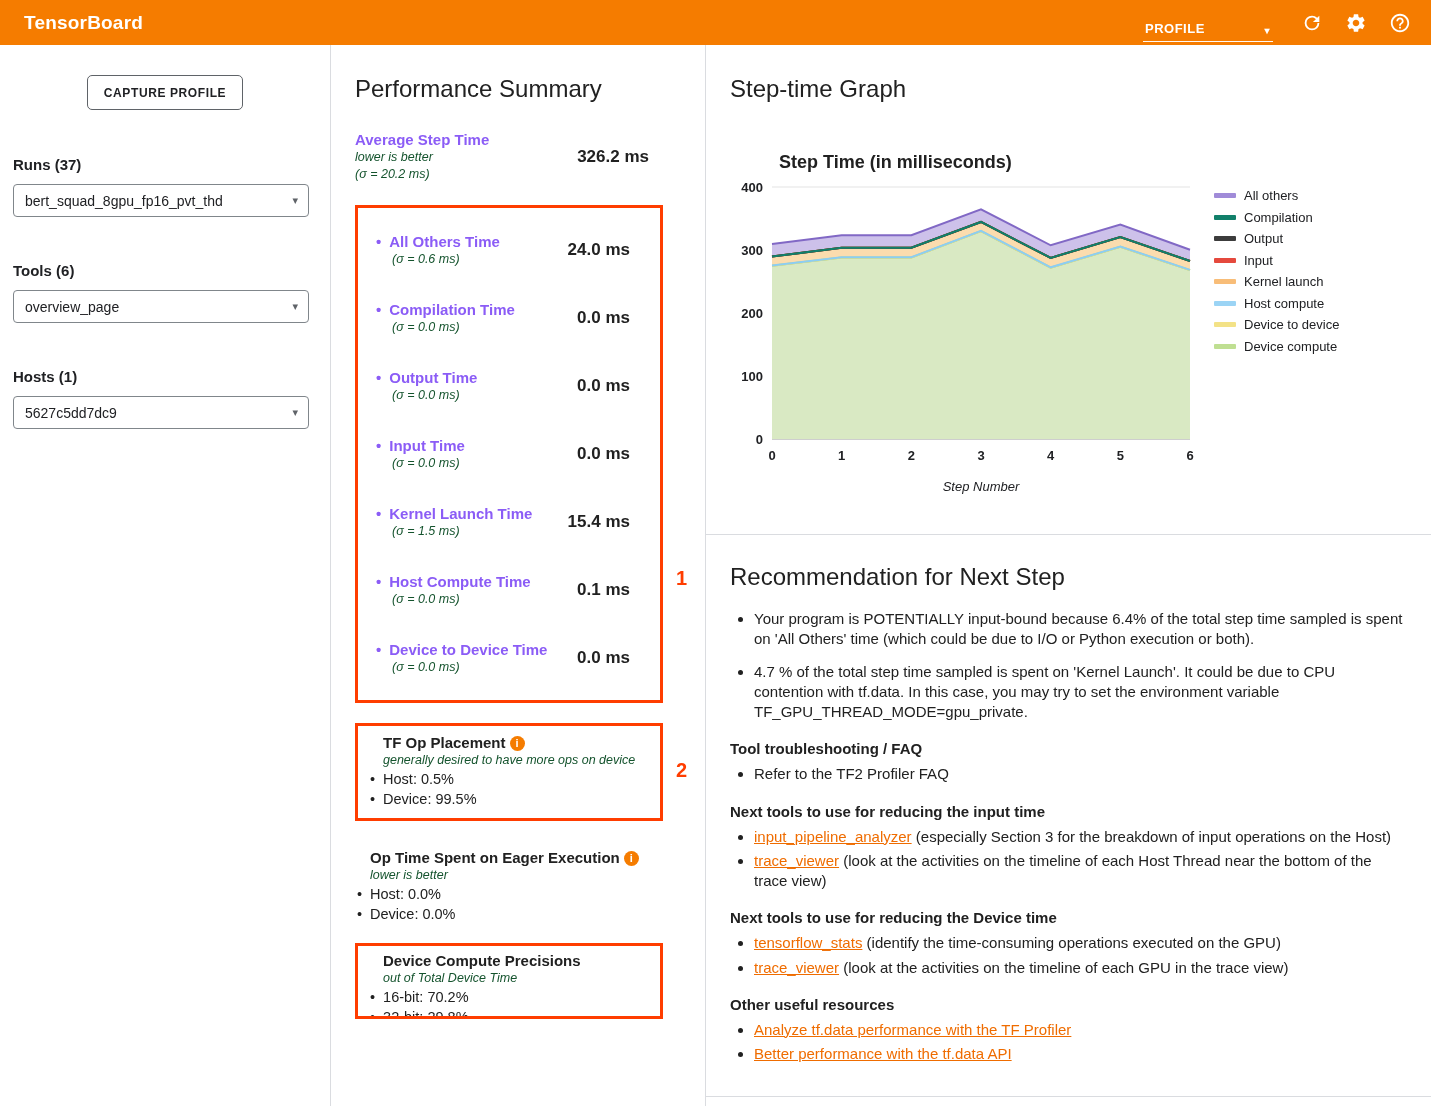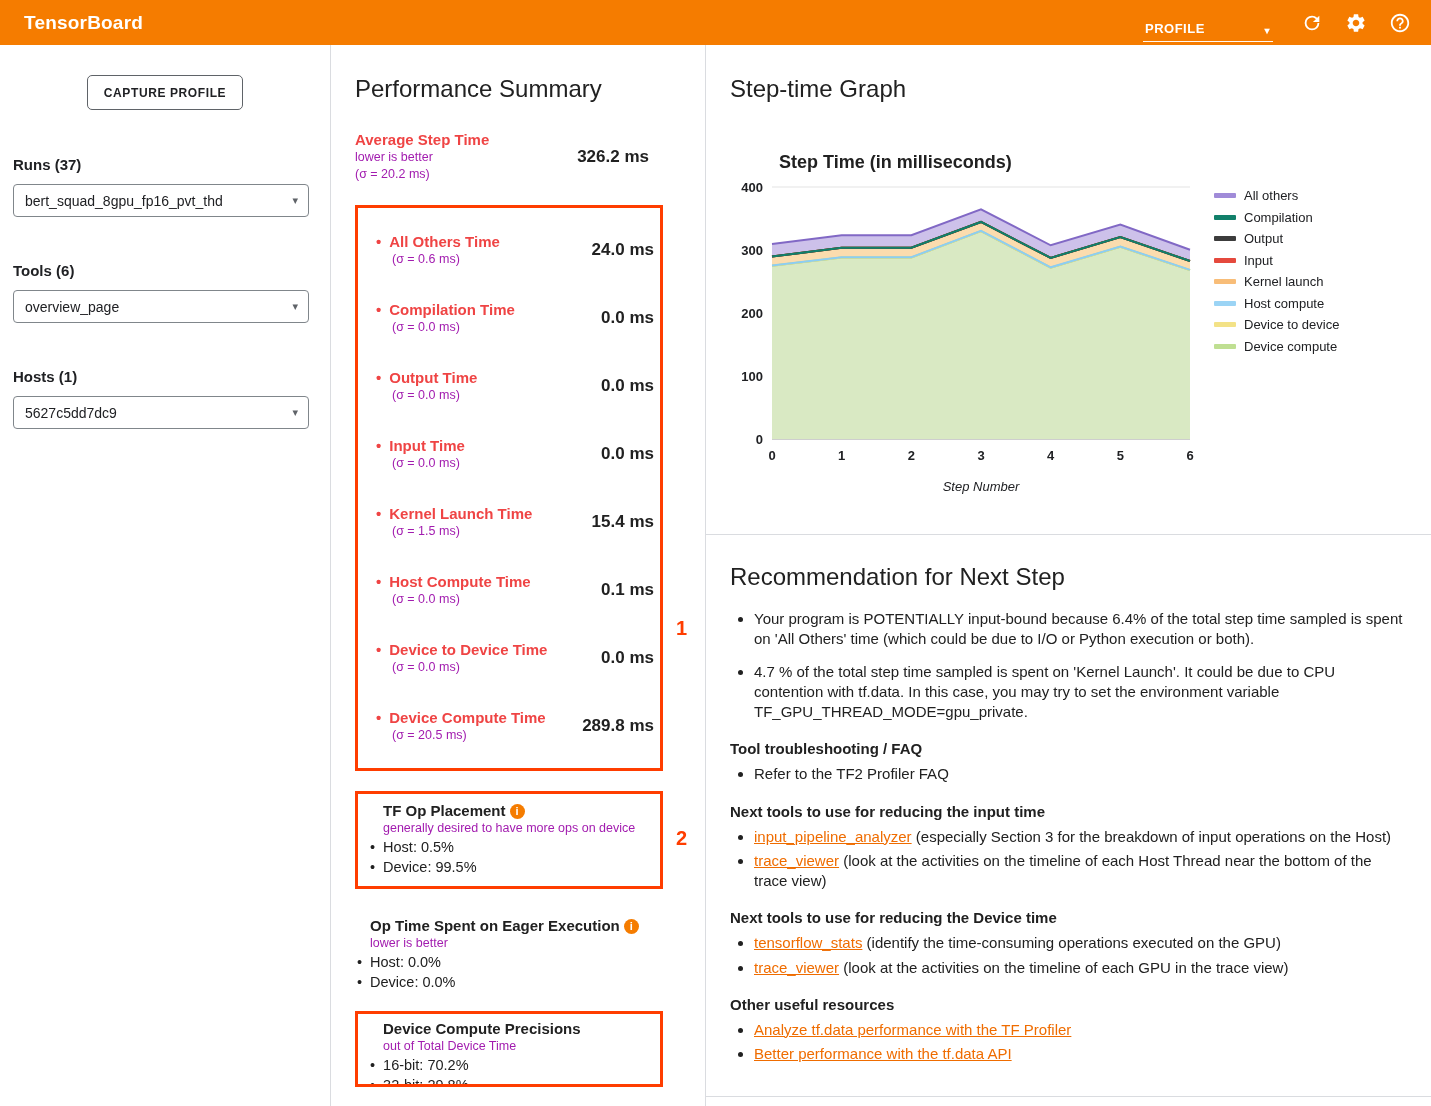--- a/index.html
+++ b/index.html
@@ -24,26 +24,26 @@
   .side-group + .side-group{margin-top:45px}
   .side-label{font-size:15px;font-weight:700;color:#202124;line-height:18px}
   .side-select{margin-top:10px;height:33px;border:1px solid #80868b;border-radius:4px;display:flex;align-items:center;justify-content:space-between;padding:0 10px 0 11px;font-size:14px;color:#202124;background:#fff;cursor:pointer}
   .side-select .caret{color:#5f6368;font-size:11px}
   .side-select-value{white-space:nowrap;overflow:hidden;text-overflow:ellipsis;max-width:255px}
 
   
   .middle{width:375px;flex:none;border-right:1px solid #dadce0;padding:0 22px 0 24px;overflow:hidden;position:relative}
   h2{font-size:24px;font-weight:400;color:#212121;margin-top:30px;line-height:28px}
   .avg-row{margin-top:28px;display:flex;justify-content:space-between;width:308px;padding-right:14px}
-  .m-label{font-size:15px;font-weight:700;color:#ef4444;line-height:17px}
-  .m-sub{font-size:12.5px;color:#a21caf;margin-top:2px;line-height:15px}
+  .m-label{font-size:15px;font-weight:700;color:#8b5cf6;line-height:17px}
+  .m-sub{font-size:12.5px;font-style:italic;color:#14532d;margin-top:2px;line-height:15px}
   .m-value{font-size:17px;font-weight:700;align-self:center;white-space:nowrap}
   .redbox{border:3px solid var(--ann,#ff3d00);width:308px;position:relative;background:#fff}
   .box1{margin-top:23px;padding:8px 0}
-  .metric-row{display:flex;justify-content:space-between;padding:17px 6px 17px 18px}
+  .metric-row{display:flex;justify-content:space-between;padding:17px 30px 17px 18px}
   .metric-left .dot{margin-right:8px}
   .m-sub.ind{margin-left:16px}
   .ann-num{position:absolute;right:-27px;font-size:20px;font-weight:700;color:var(--ann,#ff3d00)}
   .box2{margin-top:20px;padding:8px 10px 10px}
   .m-label15{font-size:15px;font-weight:700;margin-left:15px;line-height:17px}
   .sub-block .m-sub{margin-left:15px}
   .dotlist{list-style:none;margin-top:3px}
   .dotlist li{font-size:14.5px;color:#212121;margin-top:3px;line-height:17px}
   .dotlist .dot{margin:0 8px 0 2px}
   .info{display:inline-block;width:15px;height:15px;border-radius:50%;background:var(--info,#f57c00);color:#fff;font-size:11px;font-weight:700;text-align:center;line-height:15px;font-style:normal;margin-left:4px;vertical-align:1px;cursor:pointer}
@@ -186,27 +186,20 @@
                 <div class="m-sub ind">(σ = 0.0 ms)</div>
               </div>
               <div class="m-value">0.1 ms</div>
             </div>
             <div class="metric-row">
               <div class="metric-left">
                 <div class="m-label"><span class="dot">•</span>Device to Device Time</div>
                 <div class="m-sub ind">(σ = 0.0 ms)</div>
               </div>
               <div class="m-value">0.0 ms</div>
-            </div>
-            <div class="metric-row">
-              <div class="metric-left">
-                <div class="m-label"><span class="dot">•</span>Device Compute Time</div>
-                <div class="m-sub ind">(σ = 20.5 ms)</div>
-              </div>
-              <div class="m-value">289.8 ms</div>
             </div>
           </div>
         <span class="ann-num" style="top:73%">1</span>
       </div>
 
       <div class="redbox box2">
         <div class="sub-block">
           <div class="m-label15"><span>TF Op Placement</span><span class="info">i</span></div>
           <div class="m-sub">generally desired to have more ops on device</div>
           <ul class="dotlist" id="placement-list">

